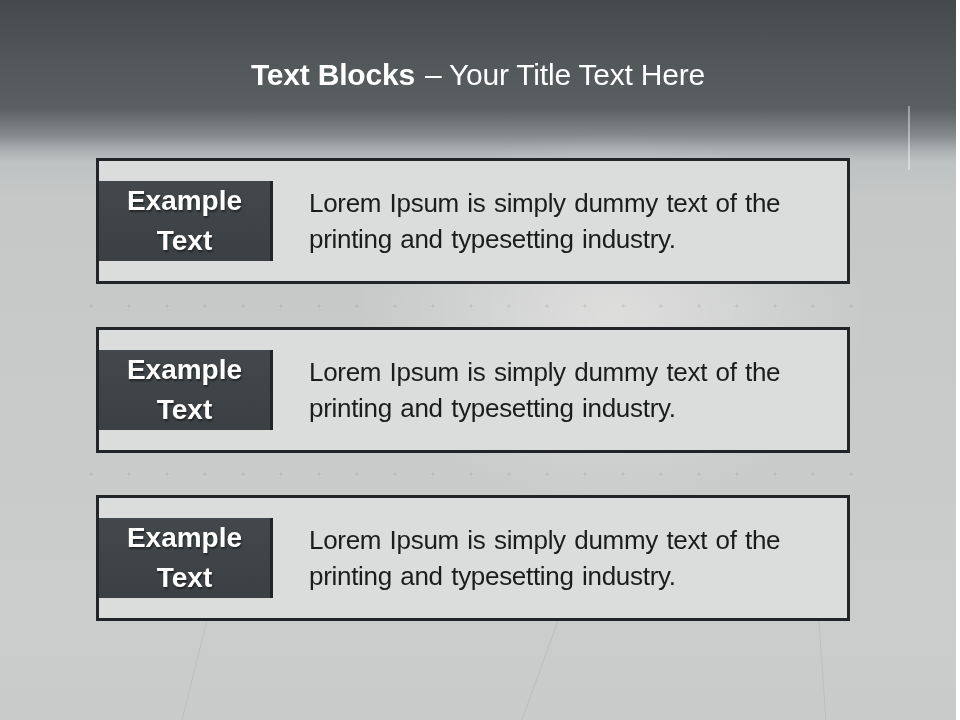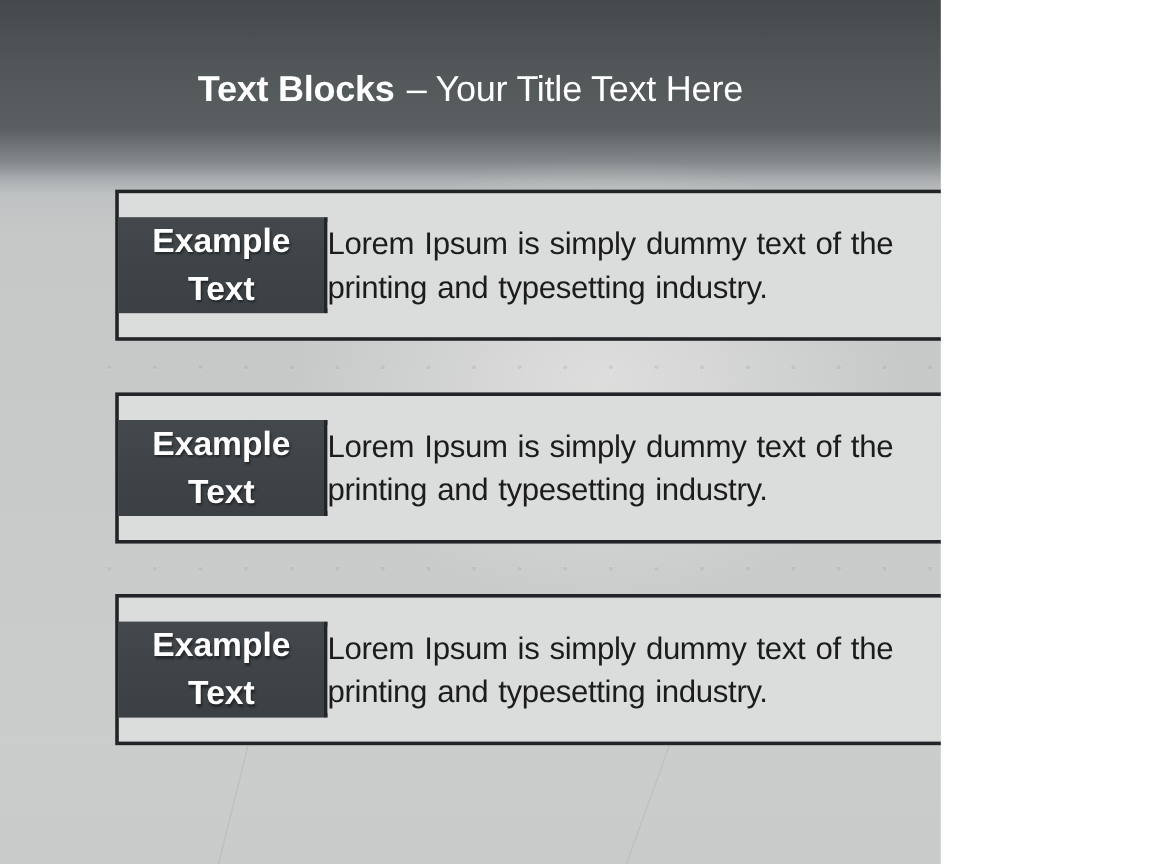--- a/index.html
+++ b/index.html
@@ -1,17 +1,17 @@
 <!DOCTYPE html>
 <html><head>
 <meta charset="utf-8">
 <style>
   html,body { margin:0; padding:0; }
   .slide {
-    position:relative; width:784px; height:720px; overflow:hidden;
+    position:relative; width:956px; height:720px; overflow:hidden;
     font-family:"Liberation Sans","DejaVu Sans",sans-serif;
     background-image:
       radial-gradient(ellipse 340px 250px at 64% 44%, rgba(243,243,240,0.5), rgba(243,243,240,0) 75%),
       linear-gradient(180deg,
         #44494c 0%, #52575a 8.3%, #5a5f62 15%, #84898c 18.8%,
         #aaaeb0 20.8%, #bfc2c2 22.5%, #c6c8c8 27.8%, #cbcdcc 86%, #c9cbca 100%);
   }
 
   
   .wall-dots {
@@ -55,21 +55,21 @@
     width:171px; flex:0 0 171px; box-sizing:content-box;
     border-right:3px solid #212528;
     background: linear-gradient(180deg,#42484b 0%, #3d4347 60%, #3a4044 100%);
     color:#ffffff; font-weight:bold; font-size:28px; line-height:40px;
     display:flex; flex-direction:column; align-items:center; justify-content:center;
     text-align:center; text-shadow:1px 2px 2px rgba(0,0,0,0.45);
   }
   .block-body {
     flex:1 1 auto; background:#dbdcdc; color:#1c1c1c;
     display:flex; flex-direction:column; justify-content:center;
-    font-size:26px; line-height:36px;
+    padding-left:36px; font-size:26px; line-height:36px;
     letter-spacing:-0.3px; word-spacing:1.5px; white-space:nowrap;
   }
 </style>
 </head>
 <body>
 
 <div class="slide">
 
   <div class="wall-dots dots-row-1"></div>
   <div class="wall-dots dots-row-2"></div>

